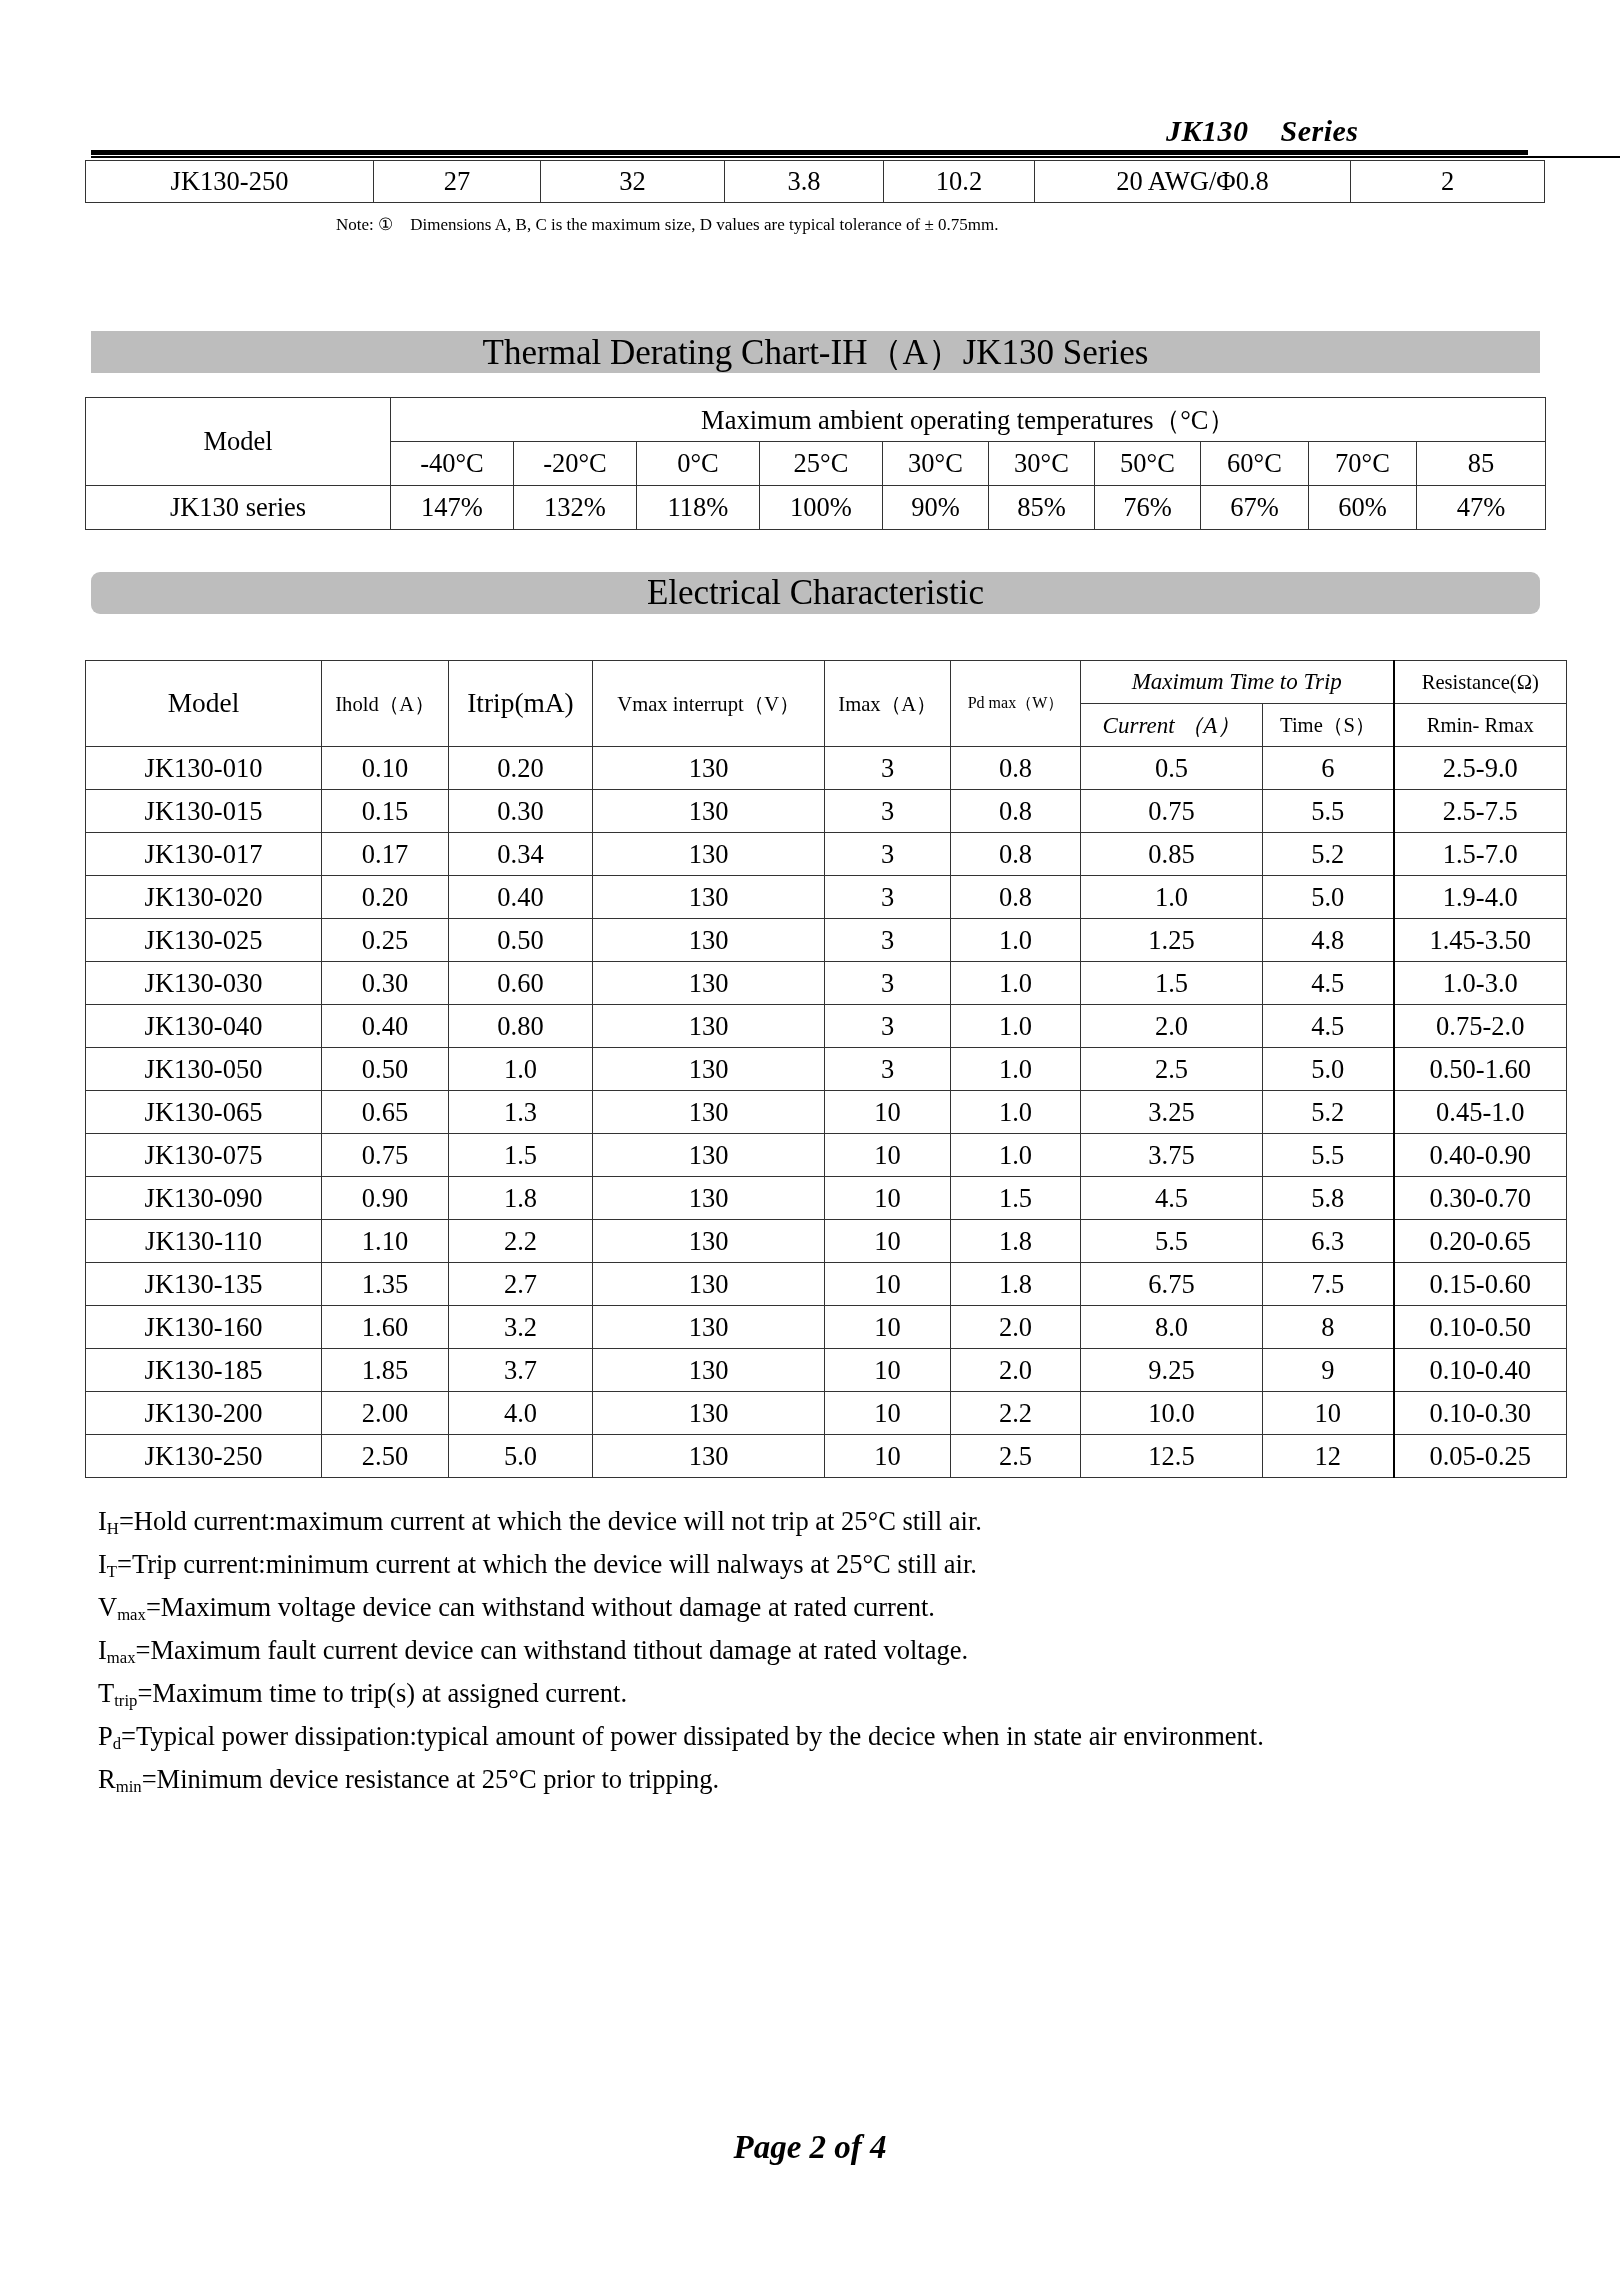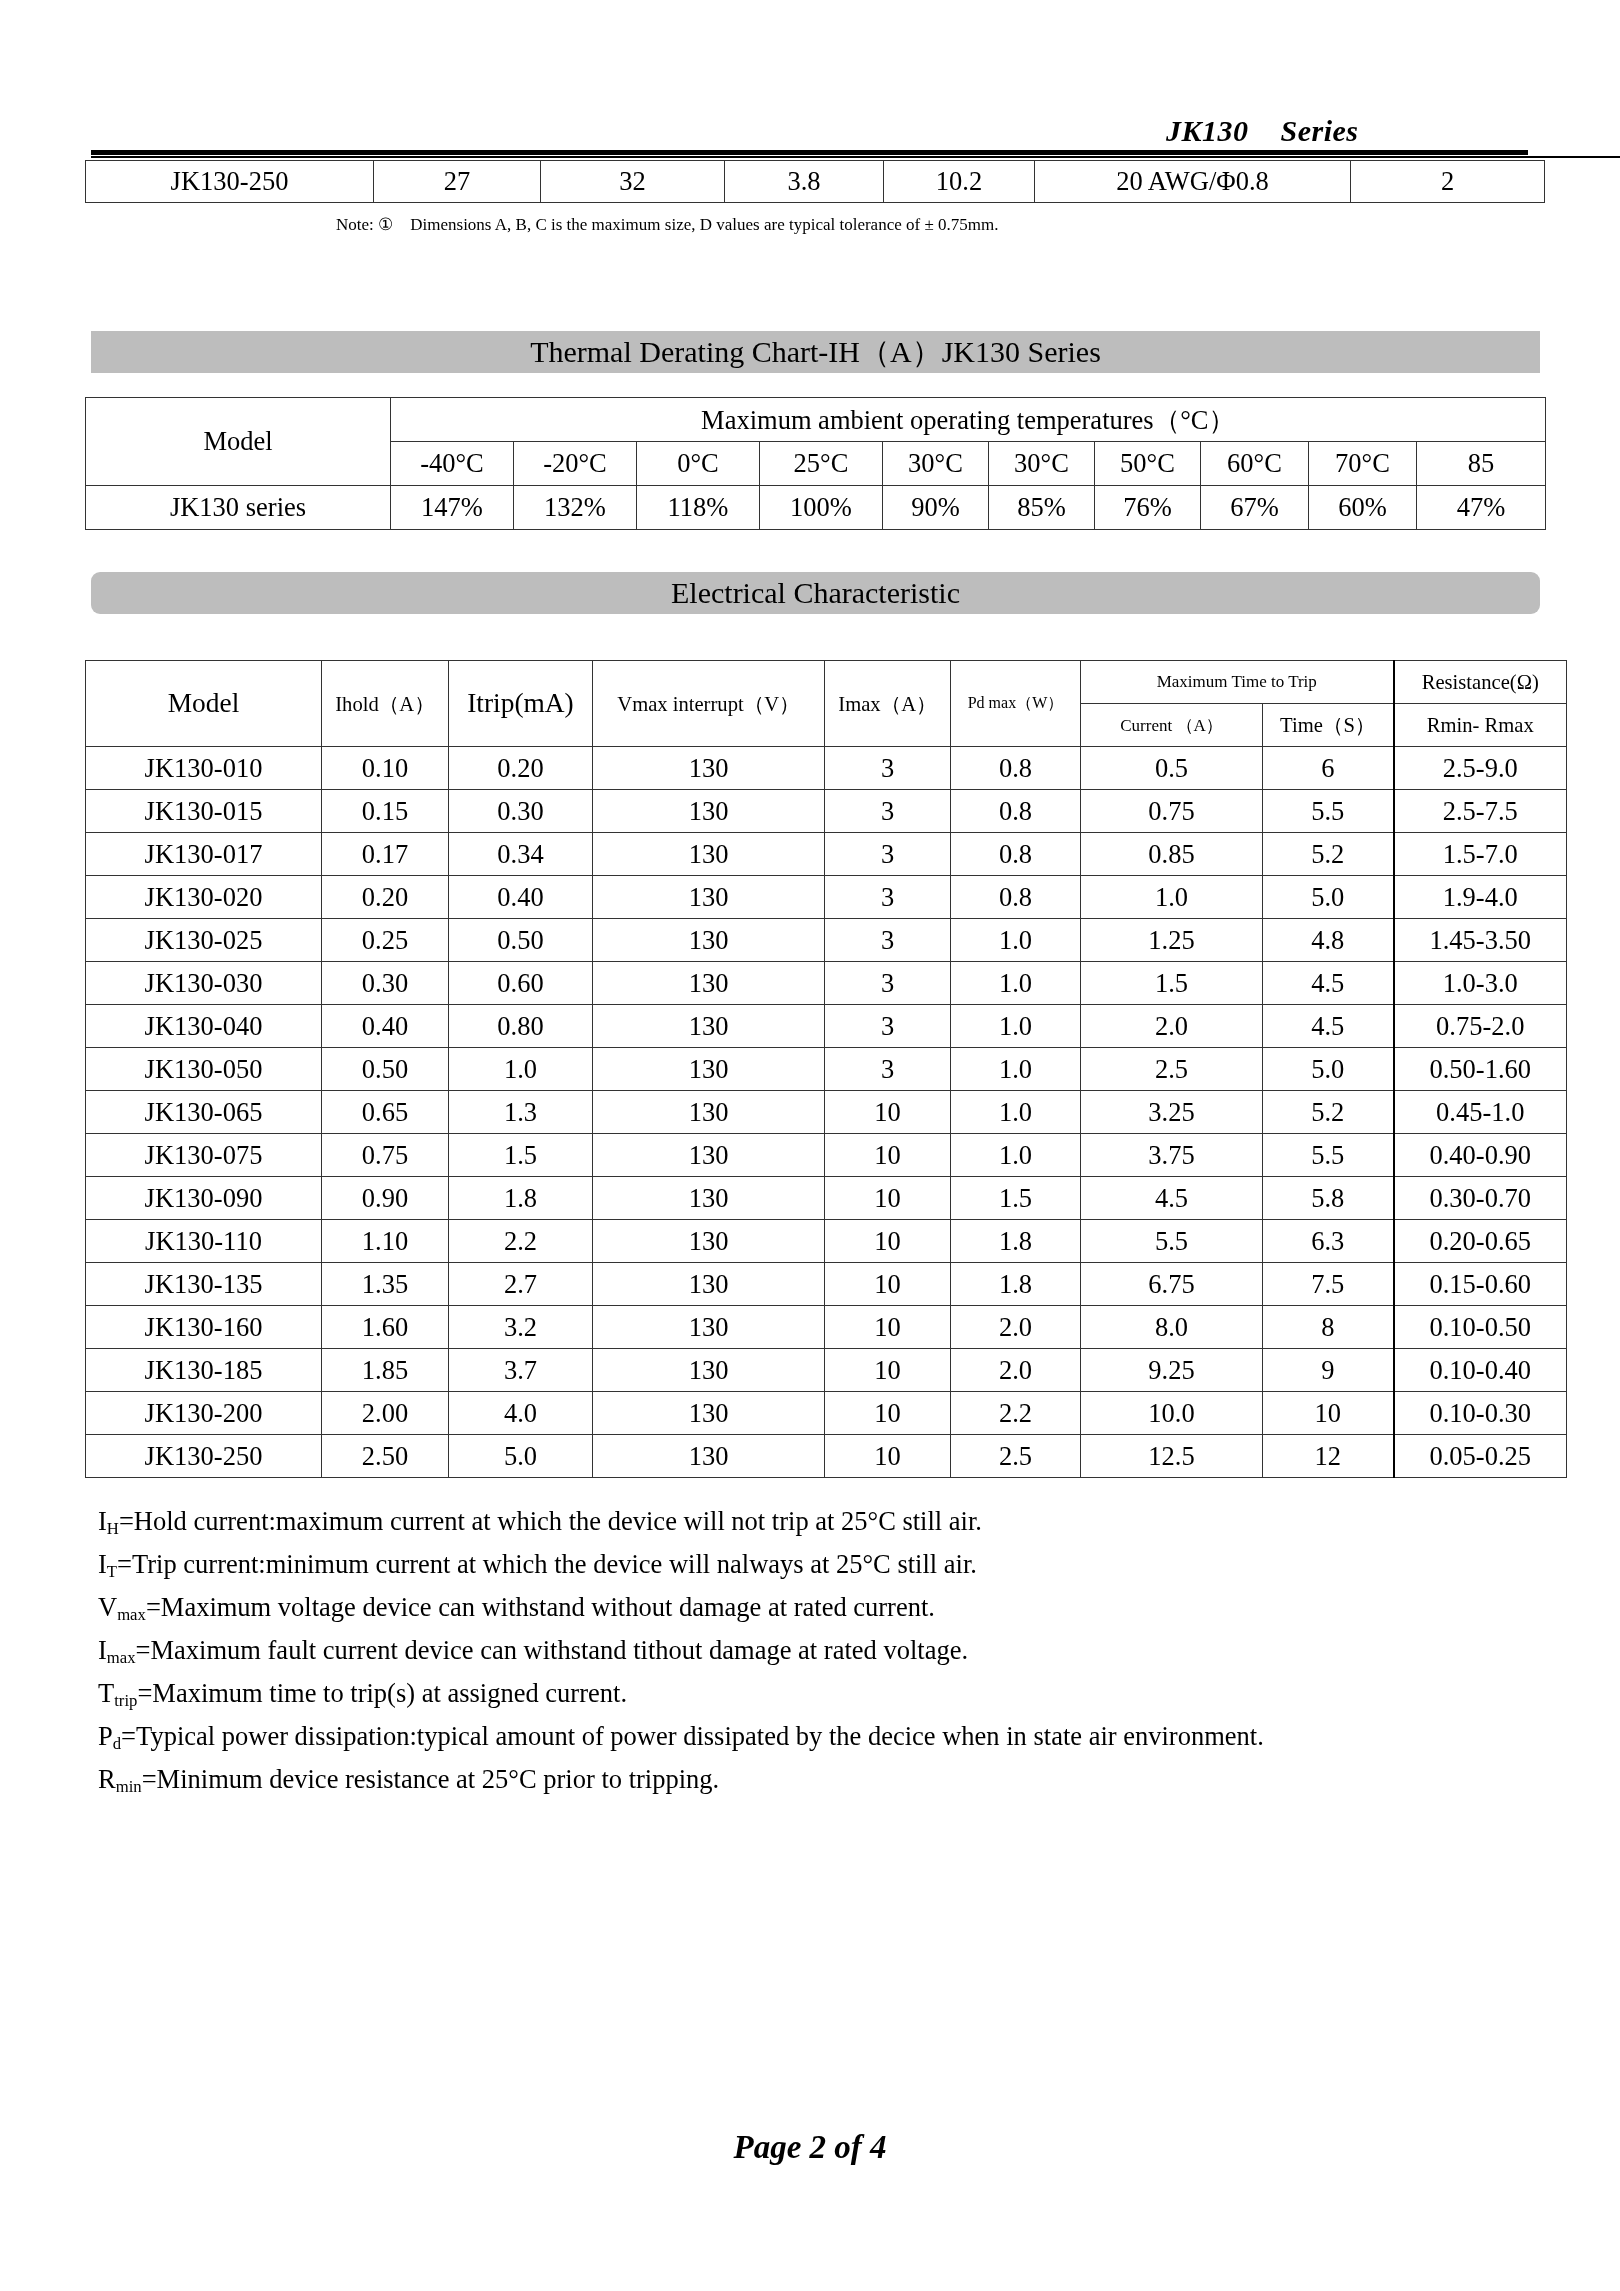--- a/index.html
+++ b/index.html
@@ -18,33 +18,33 @@
   table { border-collapse: collapse; position: absolute; table-layout: fixed; border-radius: 14px; }
   td, th { border: 1.5px solid #333; text-align: center; vertical-align: middle; font-weight: normal; padding: 0; }
 
   .dim-table { left: 85px; top: 160px; width: 1458px; }
   .dim-table td { height: 41px; font-size: 26.5px; }
 
   .note { position: absolute; left: 336px; top: 214px; font-size: 17px; white-space: pre; }
 
   .section-bar {
     position: absolute; left: 91px; width: 1449px; height: 42px; background: #bdbdbd;
-    display: flex; align-items: center; justify-content: center; font-size: 30px;
+    display: flex; align-items: center; justify-content: center; font-size: 35px;
   }
   .bar-thermal { top: 331px; }
   .bar-electrical { top: 572px; border-radius: 9px; }
 
   .thermal-table { left: 85px; top: 397px; width: 1461px; }
   .thermal-table td { height: 43px; font-size: 26.5px; }
 
   .elec-table { left: 85px; top: 660px; width: 1461px; }
   .elec-table td { height: 42px; font-size: 26.5px; }
   .elec-table .h-small { font-size: 20.6px; }
   .elec-table .h-tiny { font-size: 16px; }
-  .elec-table .h-mid { font-size: 17px; }
+  .elec-table .h-mid { font-size: 23px; font-style: italic; }
   .elec-table .h-large { font-size: 27.4px; }
   .elec-table thead td { height: 42px; }
   .elec-table tbody td { height: 42px; }
   .elec-table .col-res { border-left: 2px solid #000; }
 
   .defs { position: absolute; left: 98px; top: 1500px; font-size: 26.5px; line-height: 43px; }
   .defs div { white-space: pre; }
   .defs sub { font-size: 16.7px; vertical-align: -3.9px; line-height: 0; }
 
   .footer {

